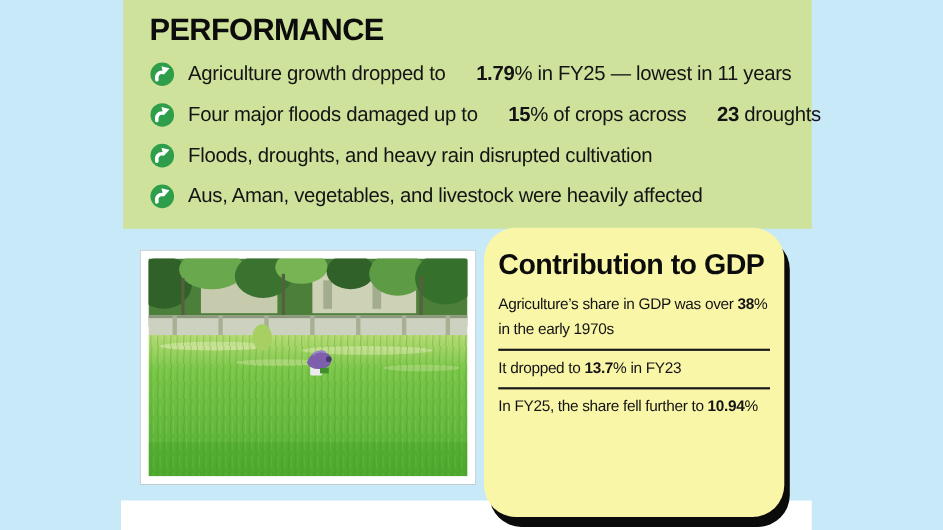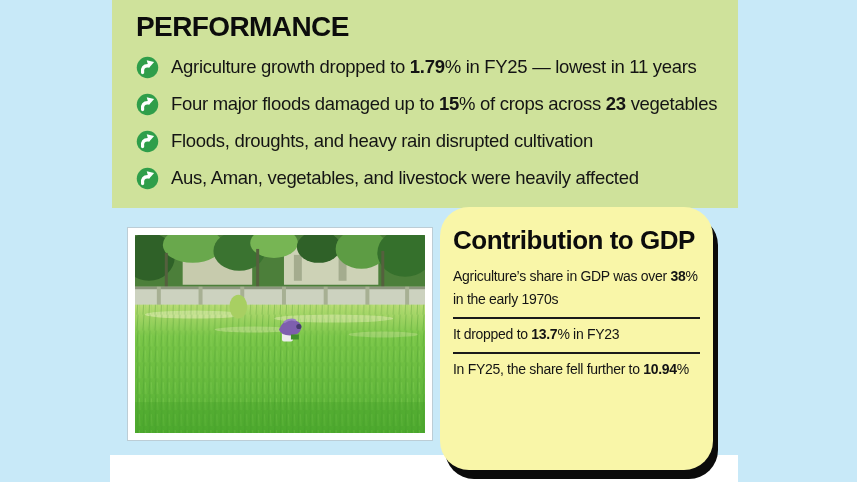--- a/index.html
+++ b/index.html
@@ -17,21 +17,21 @@
   .perf-title{
     font-size:28px;font-weight:700;letter-spacing:-0.6px;color:#0c0c0c;
     margin:0 0 4px 0;line-height:1.1;
   }
   .bullet-row{display:flex;align-items:center;margin-top:12px;height:25px;}
   .bullet-icon{width:23px;height:23px;flex:0 0 23px;margin-right:12px;}
   .bullet-icon svg{display:block;width:100%;height:100%;}
   .bullet-text{
     font-size:18.5px;letter-spacing:-0.3px;white-space:nowrap;color:#141414;
   }
-  .bullet-text b{font-weight:700;}
+  .bullet-text b{font-weight:700;margin-left:23px;}
   
   .photo-frame{
     position:absolute;left:127px;top:227px;width:306px;height:214px;
     background:#fff;border:1px solid #bccdd6;box-sizing:border-box;padding:7px;
   }
   .photo-inner{width:100%;height:100%;display:block;}
   
   .gdp-panel{
     position:absolute;left:440px;top:207px;width:273px;height:263px;
     background:#f9f6a8;box-shadow:5px 9px 0 #0b0b0b;
@@ -71,21 +71,21 @@
   </div>
 
   <div class="bullet-row">
     <span class="bullet-icon">
       <svg viewBox="0 0 24 24" aria-hidden="true">
         <circle cx="12" cy="12" r="11.2" fill="#2f9e4a"></circle>
         <path d="M12.8 10.2 C8.3 9.9 6.1 12.6 6.9 17.2" stroke="#fff" stroke-width="3.4" fill="none" stroke-linecap="round"></path>
         <polygon points="11.2,4.4 18.9,6.3 13.4,12.4" fill="#fff"></polygon>
       </svg>
     </span>
-    <span class="bullet-text"><span>Four major floods damaged up to </span><b>15</b><span>% of crops across </span><b>23</b><span> vegetables</span></span>
+    <span class="bullet-text"><span>Four major floods damaged up to </span><b>15</b><span>% of crops across </span><b>23</b><span> droughts</span></span>
   </div>
 
   <div class="bullet-row">
     <span class="bullet-icon">
       <svg viewBox="0 0 24 24" aria-hidden="true">
         <circle cx="12" cy="12" r="11.2" fill="#2f9e4a"></circle>
         <path d="M12.8 10.2 C8.3 9.9 6.1 12.6 6.9 17.2" stroke="#fff" stroke-width="3.4" fill="none" stroke-linecap="round"></path>
         <polygon points="11.2,4.4 18.9,6.3 13.4,12.4" fill="#fff"></polygon>
       </svg>
     </span>

